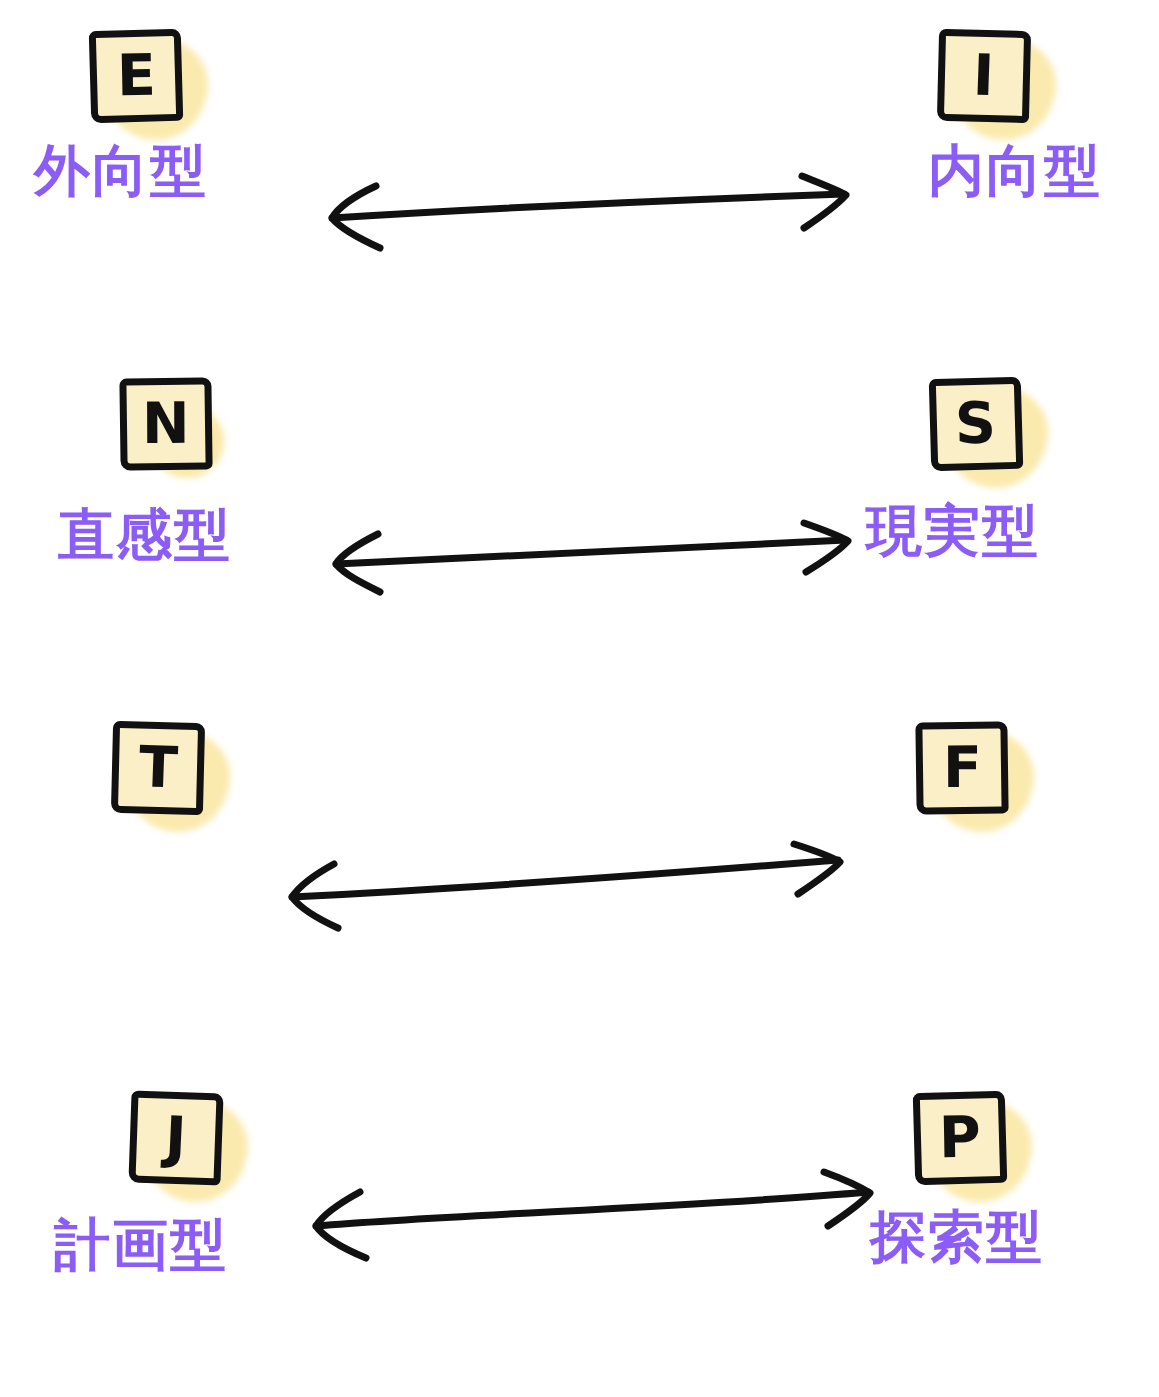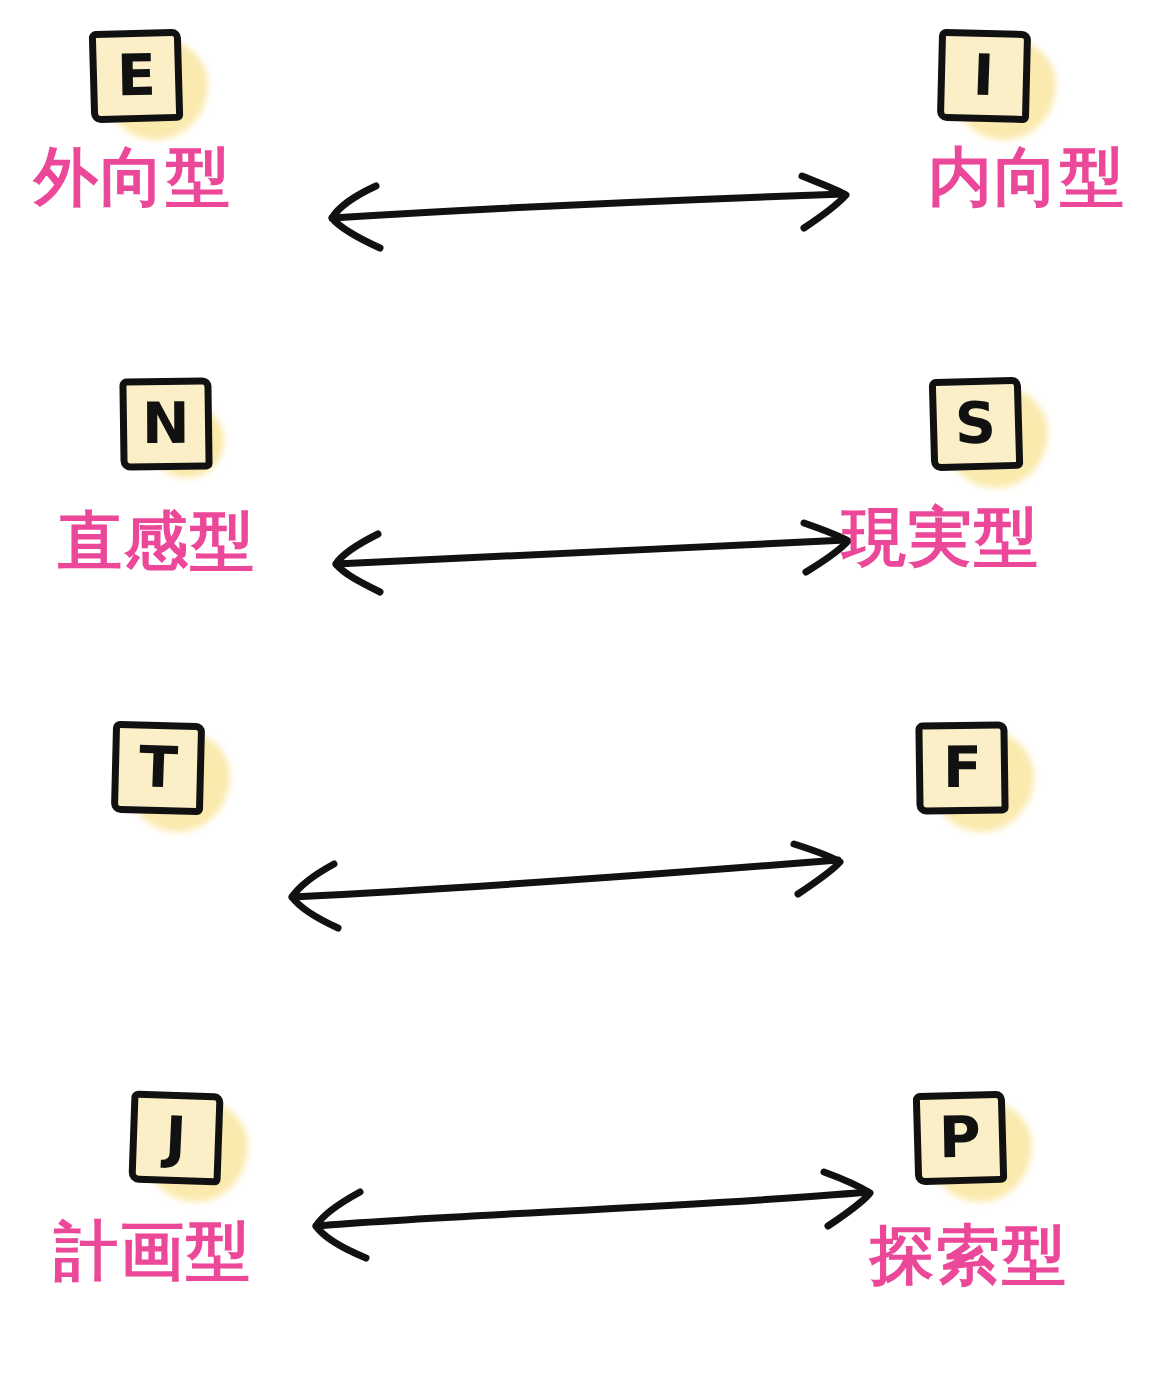--- a/index.html
+++ b/index.html
@@ -78,23 +78,23 @@
     font-size: 57px;
     font-weight: 700;
     color: #111111;
     line-height: 1;
     letter-spacing: 0;
     transform: translateY(-1px) rotate(0.6deg);
   }
 
   .pole-label {
     font-family: Liberation Serif, serif;
-    font-size: 64px;
+    font-size: 56px;
     font-weight: 700;
-    color: #ec4899;
+    color: #8b5cf6;
     white-space: nowrap;
     letter-spacing: 2px;
   }
 
   
   .arrow-svg {
     position: absolute;
     overflow: visible;
   }
   .arrow-svg path {
@@ -168,21 +168,21 @@
       <path d="M486,3 C506,10 522,16 530,21 C522,30 506,41 488,52"></path>
     </svg>
 
     <div class="pole right rot-a" style="top:0;">
       <div class="letter-box-wrap" style="margin-left:100px;">
         <span class="glow"></span>
         <div class="letter-box">
           <span class="letter">S</span>
         </div>
       </div>
-      <div class="pole-label" style="margin-left:12px;margin-top:24px;">現実型</div>
+      <div class="pole-label" style="margin-left:36px;margin-top:24px;">現実型</div>
     </div>
   </div>
 
   <div class="dim-row r3">
 
     <div class="pole left rot-b" style="top:0;">
       <div class="letter-box-wrap" style="margin-left:82px;">
         <span class="glow"></span>
         <div class="letter-box">
           <span class="letter">T</span>
@@ -224,17 +224,17 @@
       <path d="M528,8 C550,16 566,24 574,29 C566,39 550,50 532,62"></path>
     </svg>
 
     <div class="pole right rot-a" style="top:0;">
       <div class="letter-box-wrap" style="margin-left:84px;">
         <span class="glow"></span>
         <div class="letter-box">
           <span class="letter">P</span>
         </div>
       </div>
-      <div class="pole-label" style="margin-left:40px;margin-top:28px;">探索型</div>
+      <div class="pole-label" style="margin-left:40px;margin-top:16px;">探索型</div>
     </div>
   </div>
 
 </div>
 
 </body></html>

